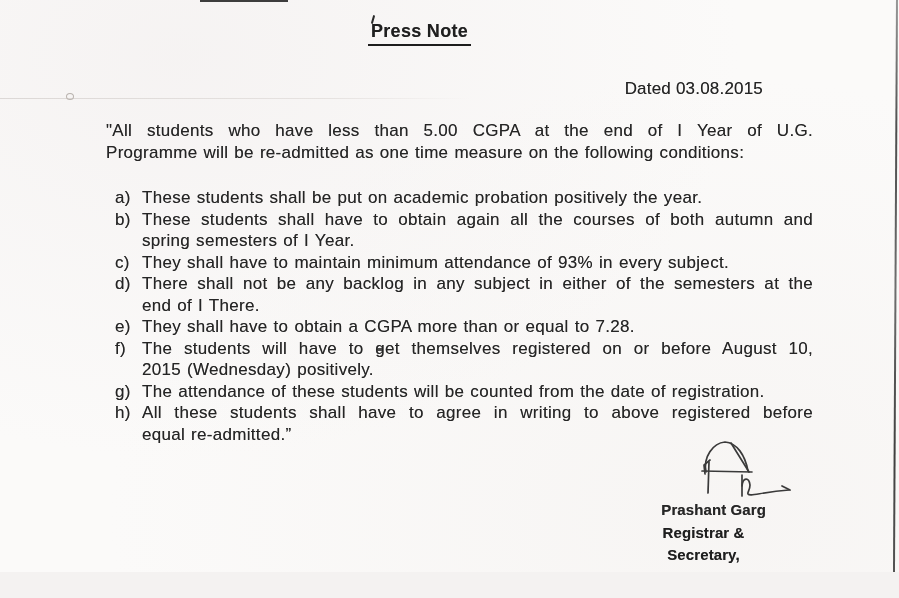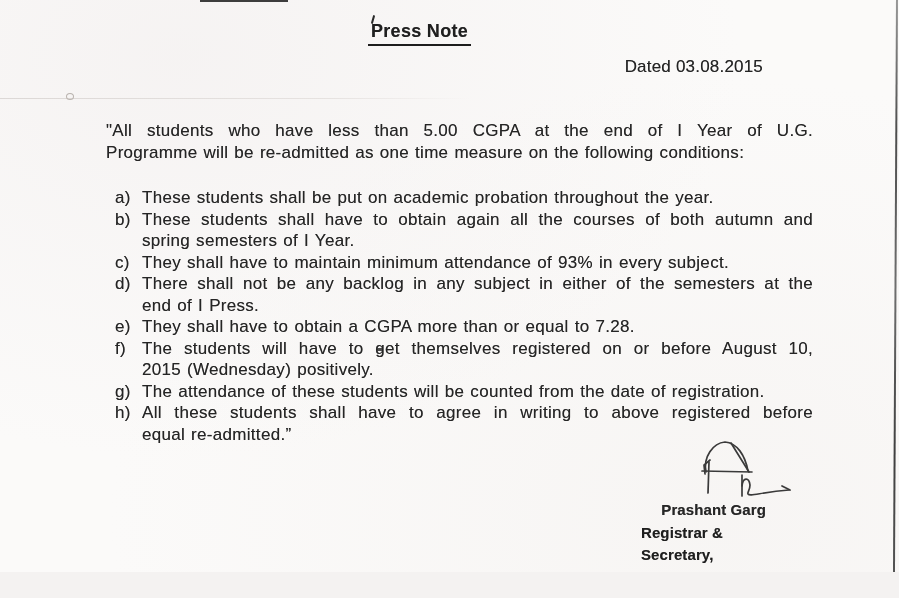--- a/index.html
+++ b/index.html
@@ -31,21 +31,21 @@
     color: #1f1f1f;
   }
   .title-tick {
     position: absolute; left: 372px; top: 15px;
     width: 2px; height: 9px; background: #2a2a2a;
     transform: rotate(16deg); border-radius: 1px;
   }
 
   
   .dateline {
-    position: absolute; right: 136px; top: 56px;
+    position: absolute; right: 136px; top: 78px;
     font-size: 17px; line-height: 21px; letter-spacing: 0.2px;
     color: #242424;
   }
 
   
   .intro {
     position: absolute; left: 106px; top: 120px; width: 707px;
     font-size: 17px; line-height: 21.5px;
     letter-spacing: 0.3px; word-spacing: 1px;
     color: #252525;
@@ -65,21 +65,21 @@
   .cond-text { flex: 1 1 auto; min-width: 0; }
 
   
   .sig-svg { position: absolute; left: 695px; top: 440px; }
   .sig-block {
     position: absolute; left: 641px; top: 499px; width: 125px;
     font-size: 15px; line-height: 22.5px; letter-spacing: 0.1px;
     color: #1e1e1e;
   }
   .sig-name { text-align: right; font-weight: 700; color: #262626; }
-  .sig-t { text-align: left; font-weight: 700; }
+  .sig-t { text-align: center; font-weight: 700; }
   .sig-t.last { text-align: left; }
 
   
   .art-top-edge {
     position: absolute; left: 200px; top: 0; width: 88px; height: 2px;
     background: #1c1c1c; opacity: 0.85;
   }
   .art-right-line {
     position: absolute; top: -4px; right: 2px; width: 1.5px; height: 610px;
     background: linear-gradient(#9a9a9a 0%, #4d4d4d 22%, #6e6e6e 48%, #3f3f3f 75%, #5a5a5a 100%);
@@ -117,21 +117,21 @@
   <div class="intro txt">
     <div class="line stretch">"All students who have less than 5.00 CGPA at the end of I Year of U.G.</div>
     <div class="line">Programme will be re-admitted as one time measure on the following conditions:</div>
   </div>
 
   <div class="conds txt">
 
     <div class="cond-row">
       <span class="cond-label">a)</span>
       <div class="cond-text">
-        <div class="line">These students shall be put on academic probation throughout the year.</div>
+        <div class="line">These students shall be put on academic probation positively the year.</div>
       </div>
     </div>
 
     <div class="cond-row">
       <span class="cond-label">b)</span>
       <div class="cond-text">
         <div class="line stretch">These students shall have to obtain again all the courses of both autumn and</div>
         <div class="line">spring semesters of I Year.</div>
       </div>
     </div>
@@ -140,21 +140,21 @@
       <span class="cond-label">c)</span>
       <div class="cond-text">
         <div class="line">They shall have to maintain minimum attendance of 93% in every subject.</div>
       </div>
     </div>
 
     <div class="cond-row">
       <span class="cond-label">d)</span>
       <div class="cond-text">
         <div class="line stretch">There shall not be any backlog in any subject in either of the semesters at the</div>
-        <div class="line">end of I Press.</div>
+        <div class="line">end of I There.</div>
       </div>
     </div>
 
     <div class="cond-row">
       <span class="cond-label">e)</span>
       <div class="cond-text">
         <div class="line">They shall have to obtain a CGPA more than or equal to 7.28.</div>
       </div>
     </div>
 

